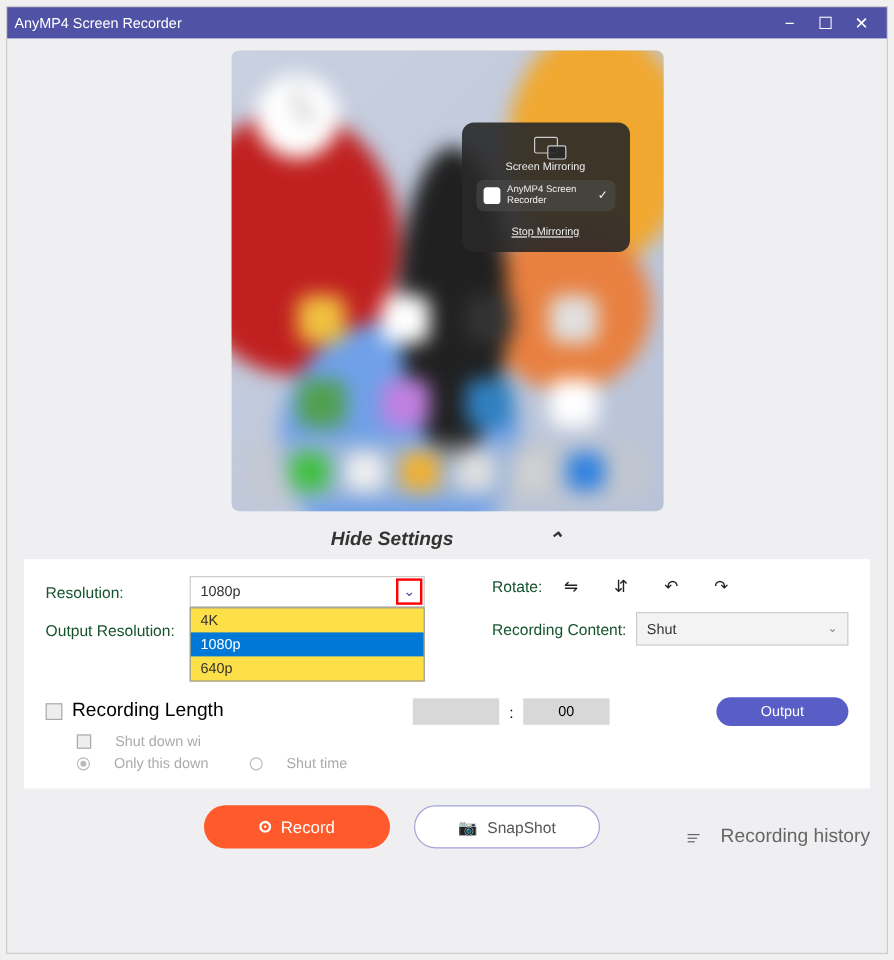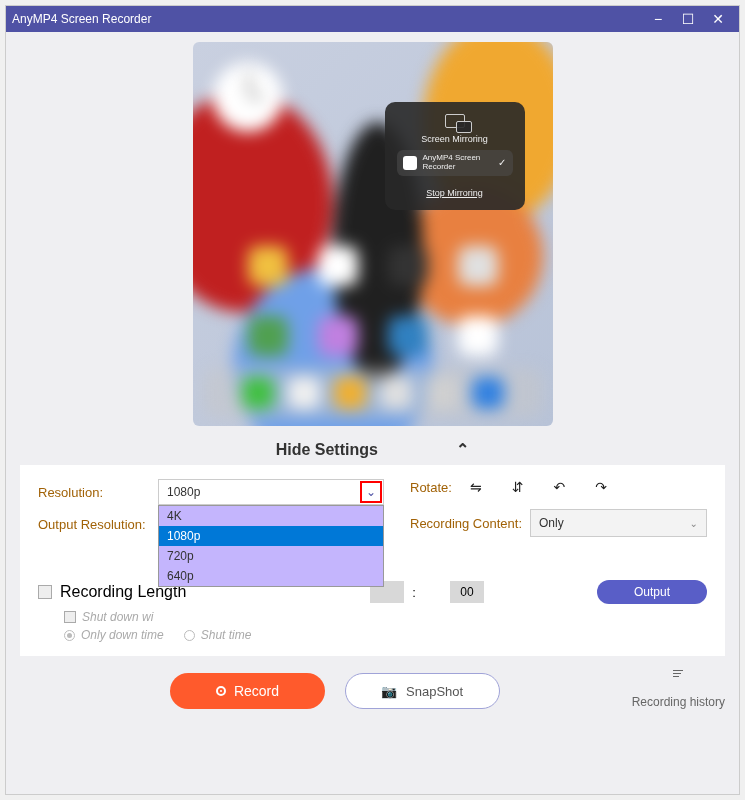--- a/index.html
+++ b/index.html
@@ -25,51 +25,51 @@
 .dock { position:absolute; bottom:8px; left:10px; right:10px; height:50px; background:rgba(200,200,200,0.5); border-radius:14px; display:flex; justify-content:center; align-items:center; gap:14px; }
 .dock .app-icon { width:32px; height:32px; border-radius:8px; }
 .mirror-panel { position:absolute; right:28px; top:60px; width:140px; background:rgba(40,40,40,0.9); border-radius:10px; padding:12px; color:#eee; font-size:9px; display:flex; flex-direction:column; align-items:center; gap:6px; }
 .mirror-panel .mirror-icon { width:20px; height:14px; border:1px solid #ccc; border-radius:2px; position:relative; }
 .mirror-panel .mirror-icon::after { content:''; position:absolute; width:14px; height:10px; border:1px solid #ccc; border-radius:2px; left:10px; top:6px; background:rgba(40,40,40,0.9);}
 .mirror-entry { display:flex; align-items:center; width:100%; gap:6px; background:rgba(80,80,80,0.5); border-radius:6px; padding:4px 6px; }
 .mirror-entry .sq { width:14px; height:14px; background:#fff; border-radius:3px; flex:0 0 auto; }
 .mirror-entry .txt { flex:1; font-size:8px; line-height:1.1;}
 .mirror-entry .check { font-size:10px; }
 .mirror-stop { font-size:9px; margin-top:6px;text-decoration:underline; }
-.hide-settings { display:flex; justify-content:center; align-items:center; gap:78px; padding:6px; font-size:16px; font-weight:600; color:#333; }
+.hide-settings { display:flex; justify-content:center; align-items:center; gap:78px; padding:6px; font-size:16px; font-weight:600; color:#333;font-style:italic; }
 .settings-panel { background:#fff; margin:0 14px 14px; padding:14px 18px 10px; position:relative; }
 .row { display:flex; align-items:center; margin-bottom:12px; font-size:13px; color:#333; }
-.label { width:120px; color:#a16207; }
-.dropdown-wrap { position:relative; width:226px; }
+.label { width:120px; color:#14532d; }
+.dropdown-wrap { position:relative; width:196px; }
 .dropdown-field { height:26px; border:1px solid #ccc; display:flex; align-items:center; padding:0 8px; font-size:12px; background:#fff; }
 .dropdown-arrow { position:absolute; right:2px; top:2px; width:22px; height:22px; border:2px solid #f00; display:flex; align-items:center; justify-content:center; color:#4f52a5; font-size:12px; }
-.dropdown-list { position:absolute; top:26px; left:0; right:0; background:#c4b5fd; border:1px solid #999; font-size:12px; z-index:5; }
+.dropdown-list { position:absolute; top:26px; left:0; right:0; background:#fde047; border:1px solid #999; font-size:12px; z-index:5; }
 .dropdown-list .opt { padding:3px 8px; }
 .dropdown-list .opt.selected { background:#0078d7; color:#fff; }
 .right-col { position:absolute; left:390px; top:14px; right:18px; }
 .right-col .row { margin-bottom:14px; }
 .rotate-btns { display:flex; gap:30px; font-size:14px; color:#222; }
 .rotate-btns span { cursor:pointer; }
 .select-both { flex:1; height:28px; border:1px solid #ccc; background:#f3f3f3; display:flex; align-items:center; padding:0 8px; font-size:12px; justify-content:space-between; }
 .select-both .chev { color:#888; font-size:10px; }
 .lower-row { display:flex; align-items:center; gap:8px; margin-top:8px; }
 .checkbox { width:14px; height:14px; border:1px solid #aaa; background:#eee; flex:0 0 auto; }
-.time-box { background:#d8d8d8; width:34px; height:22px; display:flex; align-items:center; justify-content:center; font-size:12px;margin-left:26px; }
+.time-box { background:#d8d8d8; width:72px; height:22px; display:flex; align-items:center; justify-content:center; font-size:12px; }
 .time-sep { font-size:13px; }
 .modify-btn { width:110px; height:24px; background:#595ec7; color:#fff; border-radius:12px; display:flex; align-items:center; justify-content:center; font-size:12px; cursor:pointer; margin-left:auto; }
 .sub-opts { padding-left:26px; font-size:12px; color:#aaa; margin-top:6px; }
-.sub-opts .sub { display:flex; align-items:center; gap:6px; margin-bottom:4px;font-style:italic;}
+.sub-opts .sub { display:flex; align-items:center; gap:20px; margin-bottom:4px;}
 .sub-opts .radio { width:11px; height:11px; border:1px solid #bbb; border-radius:50%; display:inline-block; position:relative; }
 .sub-opts .radio.on::after { content:''; position:absolute; inset:2px; background:#bbb; border-radius:50%; }
 .bottom-bar { display:flex; align-items:flex-end; gap:20px; padding:0 14px 14px; }
 .record-btn { width:155px; height:36px; background:#ff5a2c; color:#fff; border-radius:18px; display:flex; align-items:center; justify-content:center; gap:8px; font-size:14px; cursor:pointer; }
 .record-btn .dot { width:10px; height:10px; border:2px solid #fff; border-radius:50%; position:relative; }
 .record-btn .dot::after{ content:''; position:absolute; inset:2px; background:#fff; border-radius:50%;}
 .snapshot-btn { width:155px; height:36px; background:#fff; border:1px solid #a0a3d8; color:#555; border-radius:18px; display:flex; align-items:center; justify-content:center; gap:8px; font-size:13px; cursor:pointer; }
-.history { margin-left:auto; font-size:12px; color:#666; display:flex; align-items:center; gap:18px; cursor:pointer;flex-direction:column;}
+.history { margin-left:auto; font-size:16px; color:#666; display:flex; align-items:center; gap:18px; cursor:pointer;}
 .history .lines { display:flex; flex-direction:column; gap:2px;}
 .history .lines span { width:10px; height:1px; background:#666; display:block;}
 .history .lines span:nth-child(2){width:8px;}
 .history .lines span:nth-child(3){width:6px;}
 </style>
 </head>
 <body>
 
 <div class="window">
   <div class="titlebar">
@@ -129,21 +129,20 @@
     <div class="row">
       <span class="label">Resolution:</span>
       <div class="dropdown-wrap">
         <div class="dropdown-field">
           <span>1080p</span>
         </div>
         <div class="dropdown-arrow">⌄</div>
         <div class="dropdown-list">
           <div class="opt">4K</div>
           <div class="opt selected">1080p</div>
-          <div class="opt">720p</div>
           <div class="opt">640p</div>
         </div>
       </div>
     </div>
     <div class="row">
       <span class="label">Output Resolution:</span>
     </div>
 
     <div class="right-col">
       <div class="row">
@@ -151,21 +150,21 @@
         <div class="rotate-btns">
           <span>⇋</span>
           <span>⇵</span>
           <span>↶</span>
           <span>↷</span>
         </div>
       </div>
       <div class="row">
         <span class="label" style="width:120px">Recording Content:</span>
         <div class="select-both">
-          <span>Only</span>
+          <span>Shut</span>
           <span class="chev">⌄</span>
         </div>
       </div>
     </div>
 
     <div class="lower-row" style="margin-top:48px">
       <div class="checkbox"></div>
       <span style="margin-right:150px">Recording Length</span>
       <div class="time-box"></div>
       <span class="time-sep">:</span>
@@ -173,21 +172,21 @@
       <div class="modify-btn">Output</div>
     </div>
 
     <div class="sub-opts">
       <div class="sub">
         <div class="checkbox" style="width:12px;height:12px"></div>
         <span>Shut down wi</span>
       </div>
       <div class="sub">
         <span class="radio on"></span>
-        <span style="margin-right:14px">Only down time</span>
+        <span style="margin-right:14px">Only this down</span>
         <span class="radio"></span>
         <span>Shut time</span>
       </div>
     </div>
   </div>
 
   <div class="bottom-bar">
     <div style="width:130px"></div>
     <div class="record-btn">
       <span class="dot"></span>

